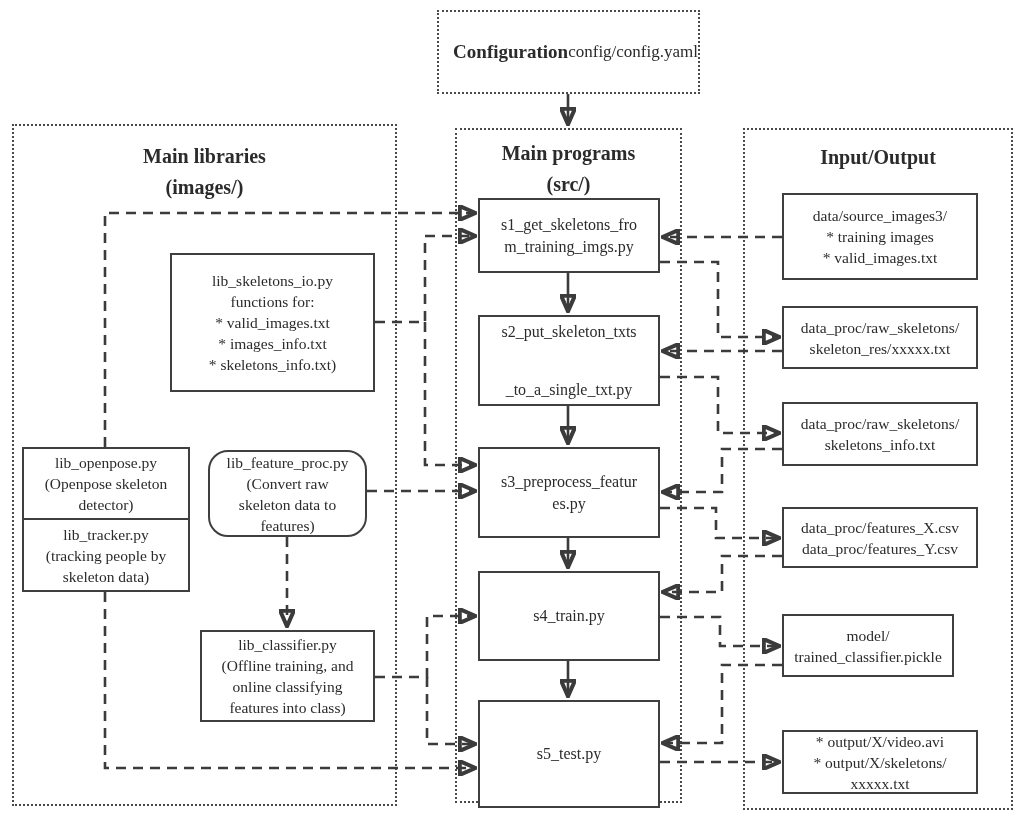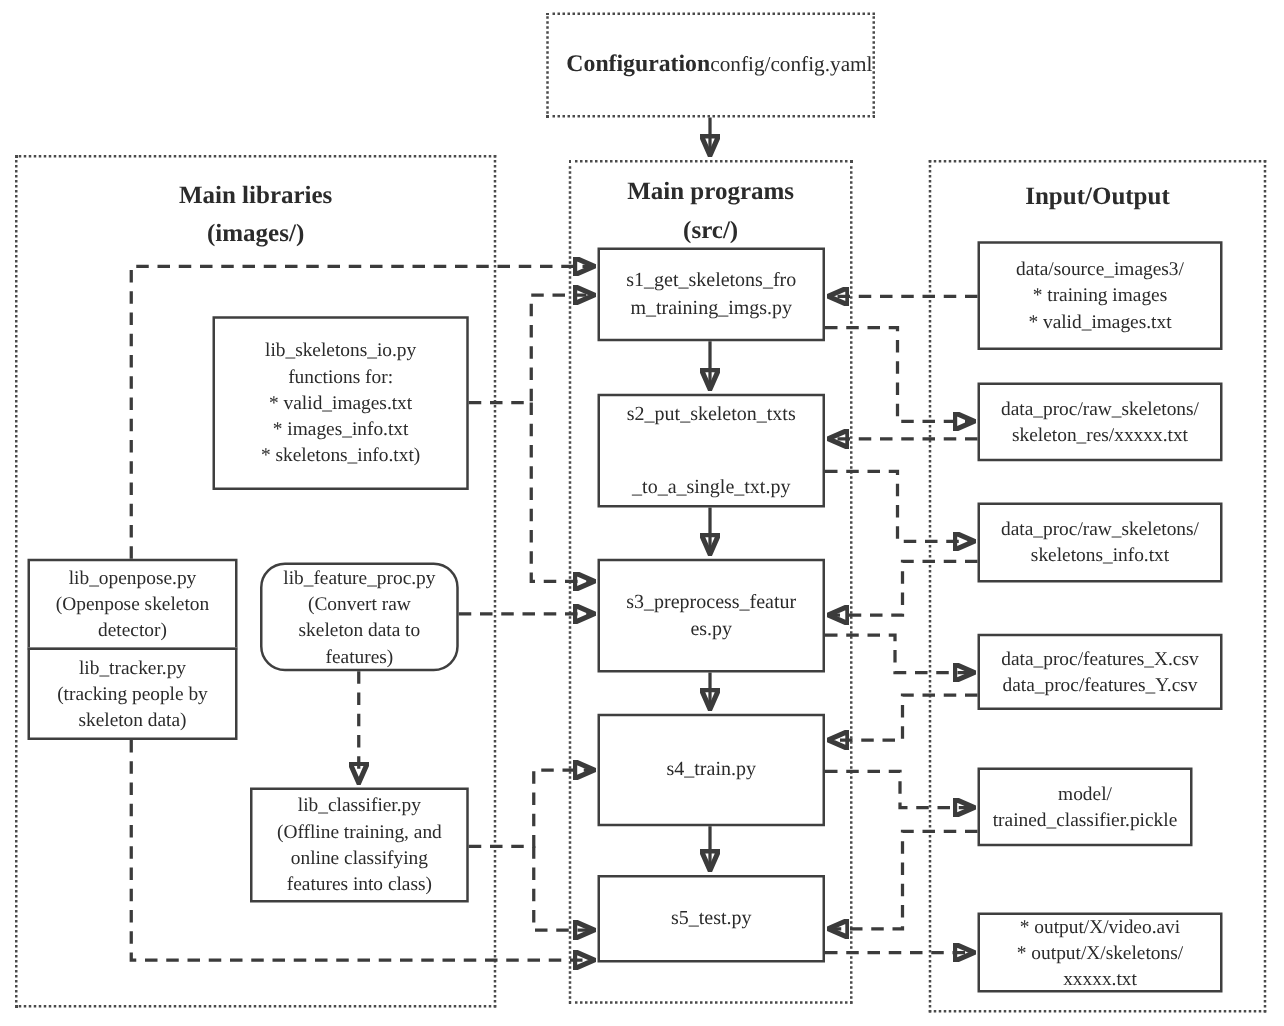--- a/index.html
+++ b/index.html
@@ -123,21 +123,21 @@
       <div>s2_put_skeleton_txts</div>
       <div>_to_a_single_txt.py</div>
     </div>
   <div class="box program" style="left:478px;top:447px;width:182px;height:91px;">
       <div>s3_preprocess_featur</div>
       <div>es.py</div>
     </div>
   <div class="box program" style="left:478px;top:571px;width:182px;height:90px;">
       <div>s4_train.py</div>
     </div>
-  <div class="box program" style="left:478px;top:700px;width:182px;height:70px;">
+  <div class="box program" style="left:478px;top:700px;width:182px;height:108px;">
       <div>s5_test.py</div>
     </div>
 
   <div class="box" style="left:782px;top:193px;width:196px;height:87px;">
       <div>data/source_images3/</div>
       <div>* training images</div>
       <div>* valid_images.txt</div>
     </div>
   <div class="box" style="left:782px;top:306px;width:196px;height:63px;">
       <div>data_proc/raw_skeletons/</div>

